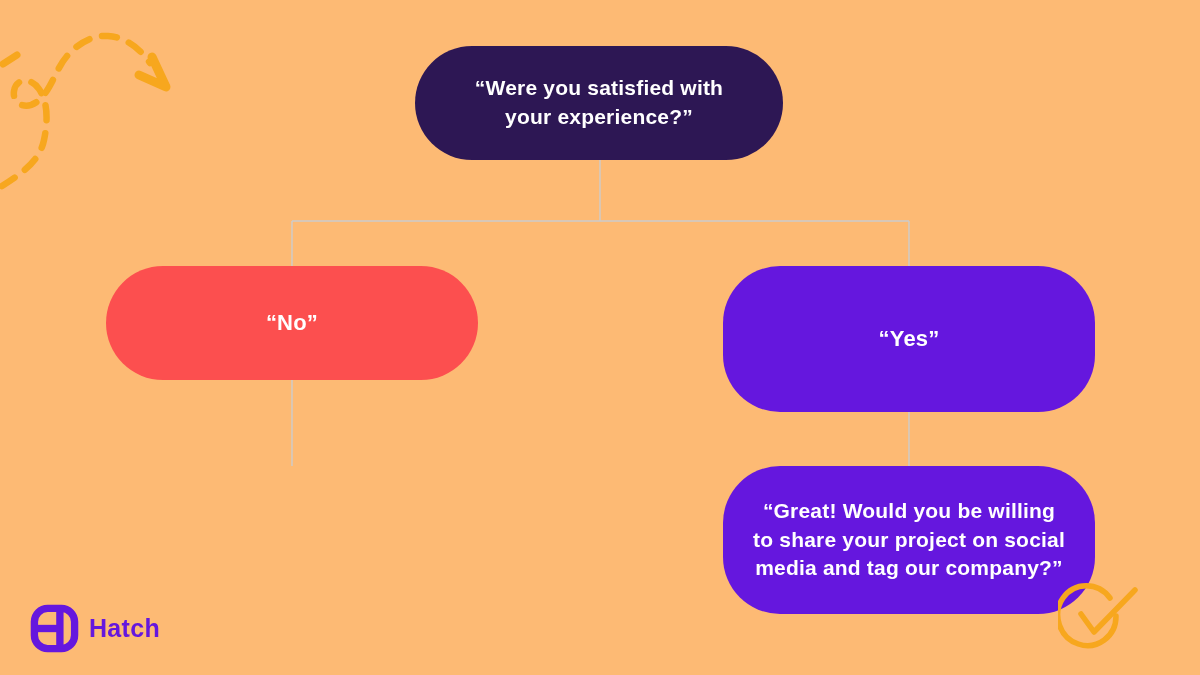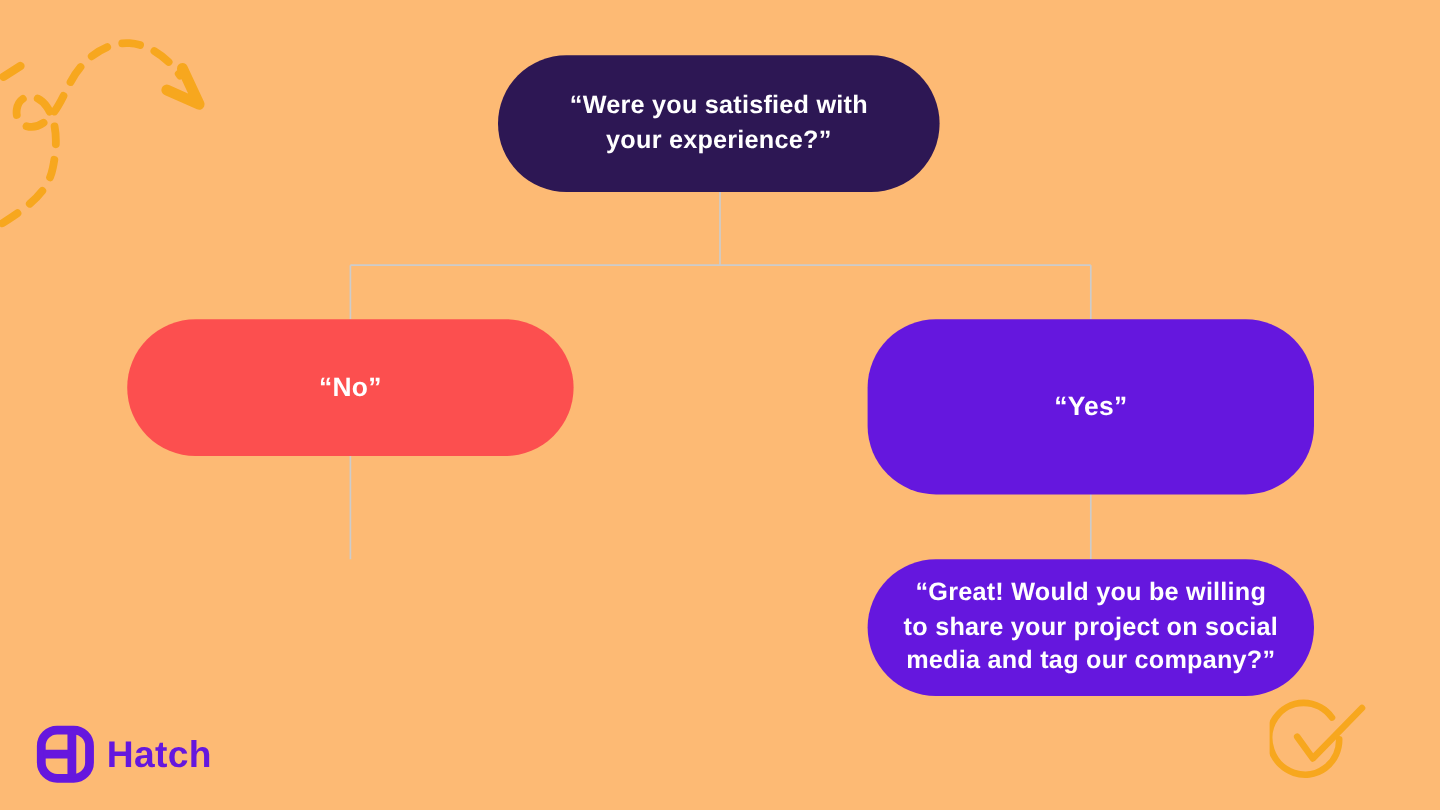--- a/index.html
+++ b/index.html
@@ -34,21 +34,21 @@
     font-weight: bold;
     font-size: 21px;
     line-height: 1.38;
     white-space: pre-line;
     letter-spacing: 0.2px;
   }
   .node-root    { left: 415px; top: 46px;  width: 368px; height: 114px; background: #2d1754; }
   .node-no      { left: 106px; top: 266px; width: 372px; height: 114px; background: #fc4f4f; }
   .node-yes     { left: 723px; top: 266px; width: 372px; height: 146px; background: #6517de; }
   .node-no-leaf { left: 106px; top: 466px; width: 372px; height: 114px; background: #fc4f4f; }
-  .node-yes-leaf{ left: 723px; top: 466px; width: 372px; height: 114px; background: #6517de; }
+  .node-yes-leaf{ left: 723px; top: 466px; width: 372px; height: 148px; background: #6517de; }
   .node-no .node-label, .node-yes .node-label { font-size: 22px; }
 
   .doodle-arrow {
     position: absolute;
     left: 0; top: 18px;
     width: 190px; height: 185px;
   }
   .doodle-arrow .dashed {
     stroke: #f7a71e; stroke-width: 6.5; fill: none;
     stroke-linecap: round; stroke-dasharray: 15 13;
@@ -75,21 +75,21 @@
     display: flex;
     align-items: center;
     gap: 10px;
   }
   .brand-mark { width: 49px; height: 49px; }
   .brand-mark .stroke {
     stroke: #6517de; fill: none; stroke-width: 7.5; stroke-linecap: butt;
   }
   .brand-text {
     color: #6517de;
-    font-size: 31px;
+    font-size: 25px;
     font-weight: bold;
     letter-spacing: 0.3px;
   }
 </style>
 </head>
 <body>
 
 <div class="canvas">
 
   <svg class="connectors" viewBox="0 0 1200 675" aria-hidden="true">

